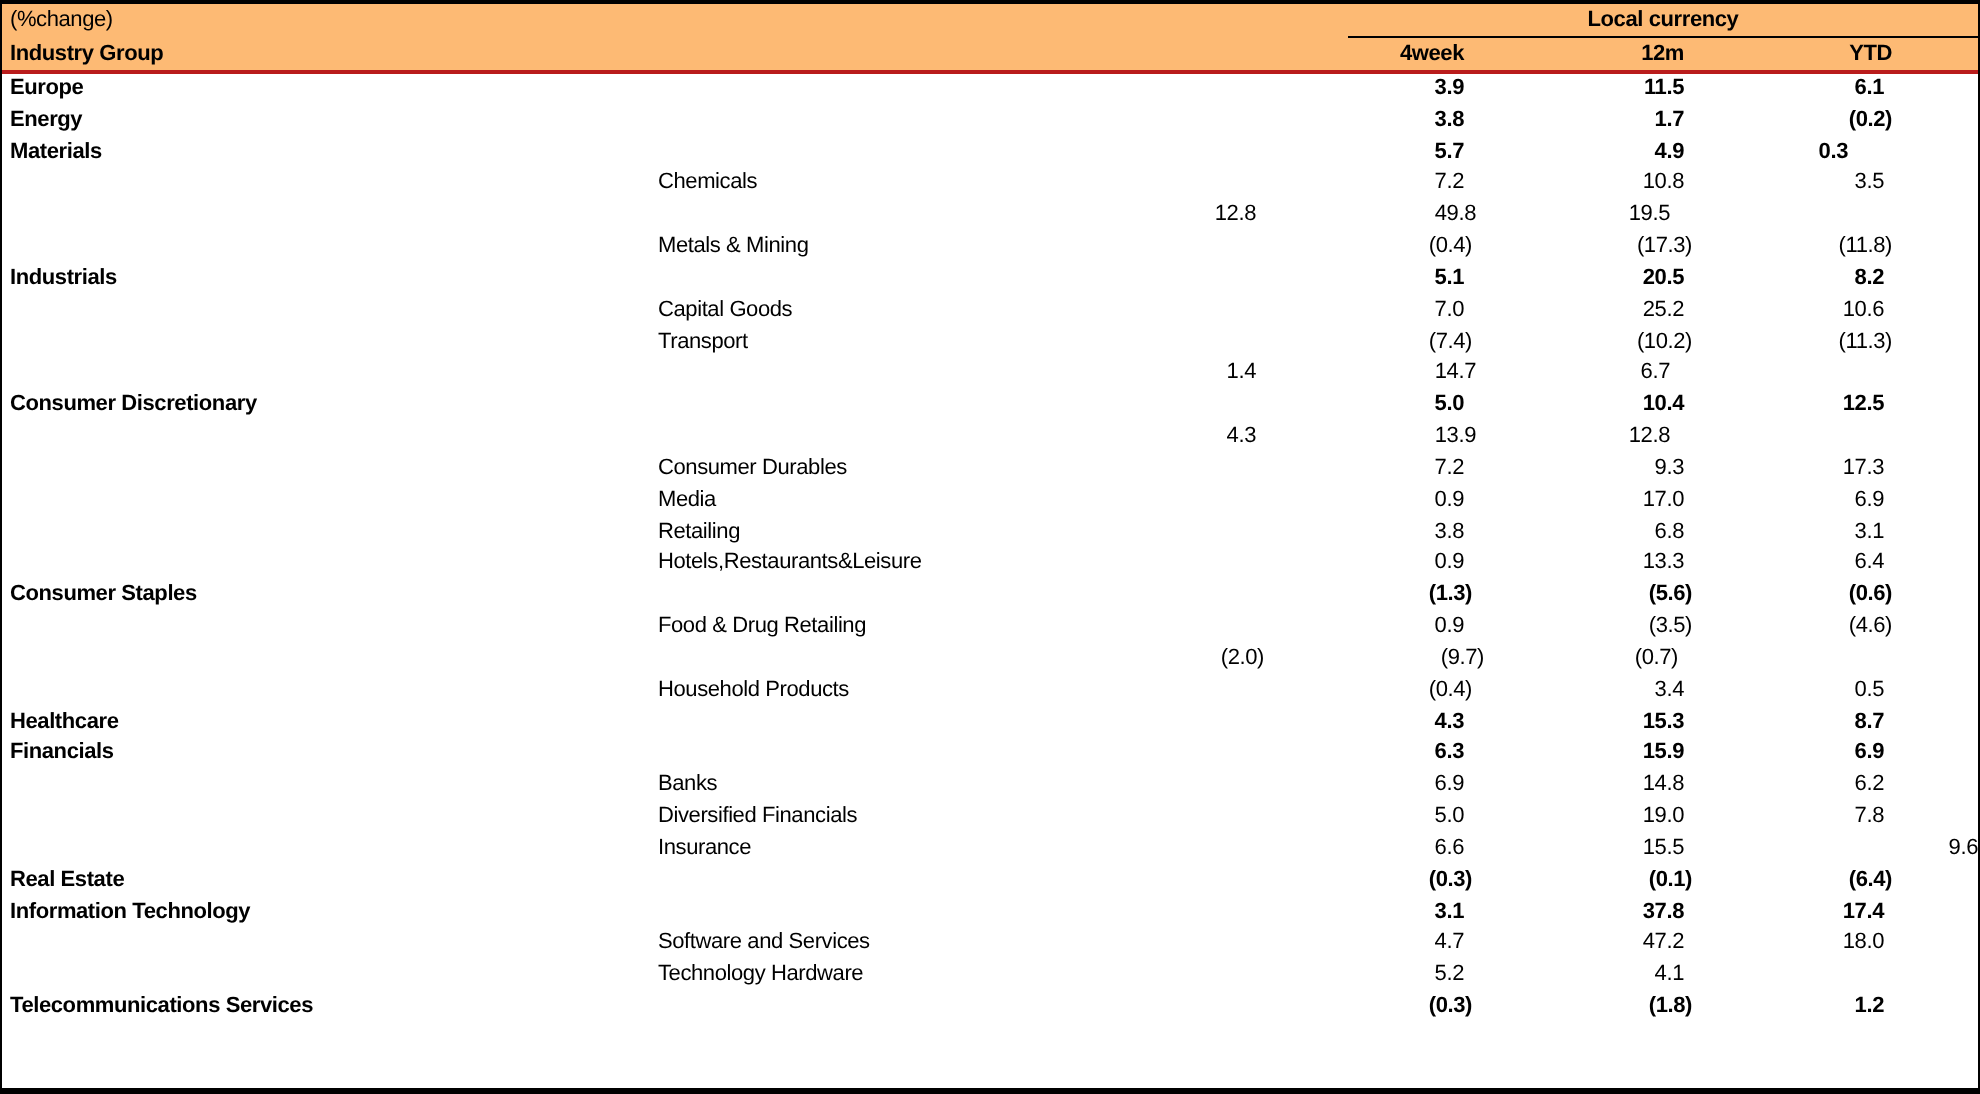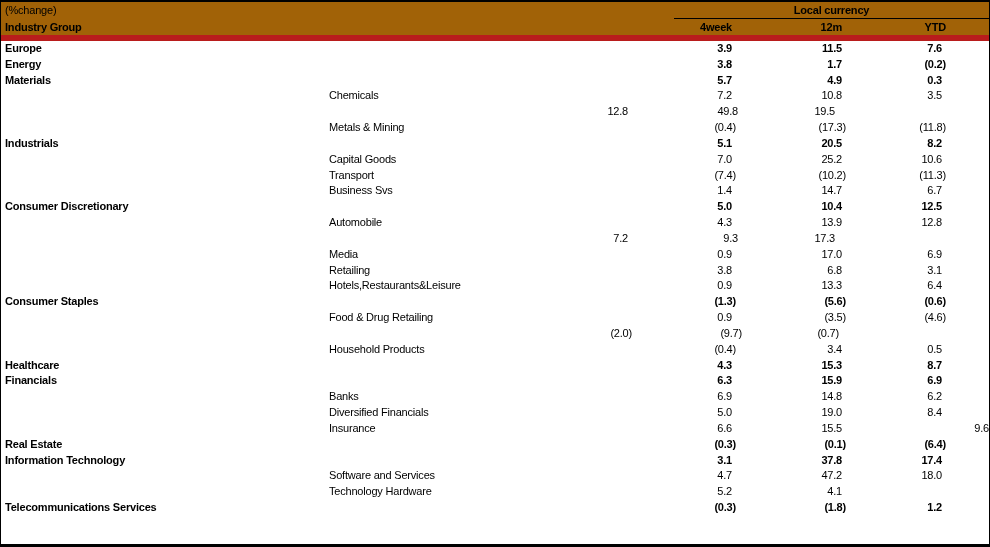--- a/index.html
+++ b/index.html
@@ -11,22 +11,22 @@
     border-left:1px solid #000;
     border-right:1px solid #000;
     background:#fff;
     font-family:"Liberation Sans","DejaVu Sans",sans-serif;
     font-size:11px;
     letter-spacing:-0.2px;
     color:#000;
     overflow:hidden;
   }
   .thead{
-    background:#a16207;
-    border-bottom:6px solid #b91c1c;
+    background:#fdba74;
+    border-bottom:2px solid #b91c1c;
   }
   .hrow1{
     display:grid;
     grid-template-columns:673px 315px;
     height:17px;
   }
   .pct-label{
     padding-left:4px;
     line-height:17px;
     white-space:nowrap;
@@ -83,33 +83,33 @@
       <div class="colh c1">4week</div>
       <div class="colh c2">12m</div>
       <div class="colh c3">YTD</div>
     </div>
   </div>
   <div class="tbody">
       <div class="row bold">
         <div class="cell label">Europe</div>
         <div class="cell num" style="padding-right: 46px;">3.9</div>
         <div class="cell num" style="padding-right: 40px;">11.5</div>
-        <div class="cell num" style="padding-right: 47px;">7.6</div>
+        <div class="cell num" style="padding-right: 47px;">6.1</div>
       </div>
       <div class="row bold">
         <div class="cell label">Energy</div>
         <div class="cell num" style="padding-right: 46px;">3.8</div>
         <div class="cell num" style="padding-right: 40px;">1.7</div>
         <div class="cell num" style="padding-right: 43px;">(0.2)</div>
       </div>
       <div class="row bold">
         <div class="cell label">Materials</div>
         <div class="cell num" style="padding-right: 46px;">5.7</div>
         <div class="cell num" style="padding-right: 40px;">4.9</div>
-        <div class="cell num" style="padding-right: 47px;">0.3</div>
+        <div class="cell num" style="padding-right: 65px;">0.3</div>
       </div>
       <div class="row">
         <div class="cell label indent">Chemicals</div>
         <div class="cell num" style="padding-right: 46px;">7.2</div>
         <div class="cell num" style="padding-right: 40px;">10.8</div>
         <div class="cell num" style="padding-right: 47px;">3.5</div>
       </div>
       <div class="row">
         <div class="cell num" style="padding-right: 46px;">12.8</div>
         <div class="cell num" style="padding-right: 40px;">49.8</div>
@@ -133,38 +133,37 @@
         <div class="cell num" style="padding-right: 40px;">25.2</div>
         <div class="cell num" style="padding-right: 47px;">10.6</div>
       </div>
       <div class="row">
         <div class="cell label indent">Transport</div>
         <div class="cell num" style="padding-right: 42px;">(7.4)</div>
         <div class="cell num" style="padding-right: 36px;">(10.2)</div>
         <div class="cell num" style="padding-right: 43px;">(11.3)</div>
       </div>
       <div class="row">
-        <div class="cell label indent">Business Svs</div>
         <div class="cell num" style="padding-right: 46px;">1.4</div>
         <div class="cell num" style="padding-right: 40px;">14.7</div>
         <div class="cell num" style="padding-right: 47px;">6.7</div>
       </div>
       <div class="row bold">
         <div class="cell label">Consumer Discretionary</div>
         <div class="cell num" style="padding-right: 46px;">5.0</div>
         <div class="cell num" style="padding-right: 40px;">10.4</div>
         <div class="cell num" style="padding-right: 47px;">12.5</div>
       </div>
       <div class="row">
-        <div class="cell label indent">Automobile</div>
         <div class="cell num" style="padding-right: 46px;">4.3</div>
         <div class="cell num" style="padding-right: 40px;">13.9</div>
         <div class="cell num" style="padding-right: 47px;">12.8</div>
       </div>
       <div class="row">
+        <div class="cell label indent">Consumer Durables</div>
         <div class="cell num" style="padding-right: 46px;">7.2</div>
         <div class="cell num" style="padding-right: 40px;">9.3</div>
         <div class="cell num" style="padding-right: 47px;">17.3</div>
       </div>
       <div class="row">
         <div class="cell label indent">Media</div>
         <div class="cell num" style="padding-right: 46px;">0.9</div>
         <div class="cell num" style="padding-right: 40px;">17.0</div>
         <div class="cell num" style="padding-right: 47px;">6.9</div>
       </div>
@@ -218,21 +217,21 @@
       <div class="row">
         <div class="cell label indent">Banks</div>
         <div class="cell num" style="padding-right: 46px;">6.9</div>
         <div class="cell num" style="padding-right: 40px;">14.8</div>
         <div class="cell num" style="padding-right: 47px;">6.2</div>
       </div>
       <div class="row">
         <div class="cell label indent">Diversified Financials</div>
         <div class="cell num" style="padding-right: 46px;">5.0</div>
         <div class="cell num" style="padding-right: 40px;">19.0</div>
-        <div class="cell num" style="padding-right: 47px;">8.4</div>
+        <div class="cell num" style="padding-right: 47px;">7.8</div>
       </div>
       <div class="row">
         <div class="cell label indent">Insurance</div>
         <div class="cell num" style="padding-right: 46px;">6.6</div>
         <div class="cell num" style="padding-right: 40px;">15.5</div>
         <div class="cell num" style="">9.6</div>
       </div>
       <div class="row bold">
         <div class="cell label">Real Estate</div>
         <div class="cell num" style="padding-right: 42px;">(0.3)</div>

